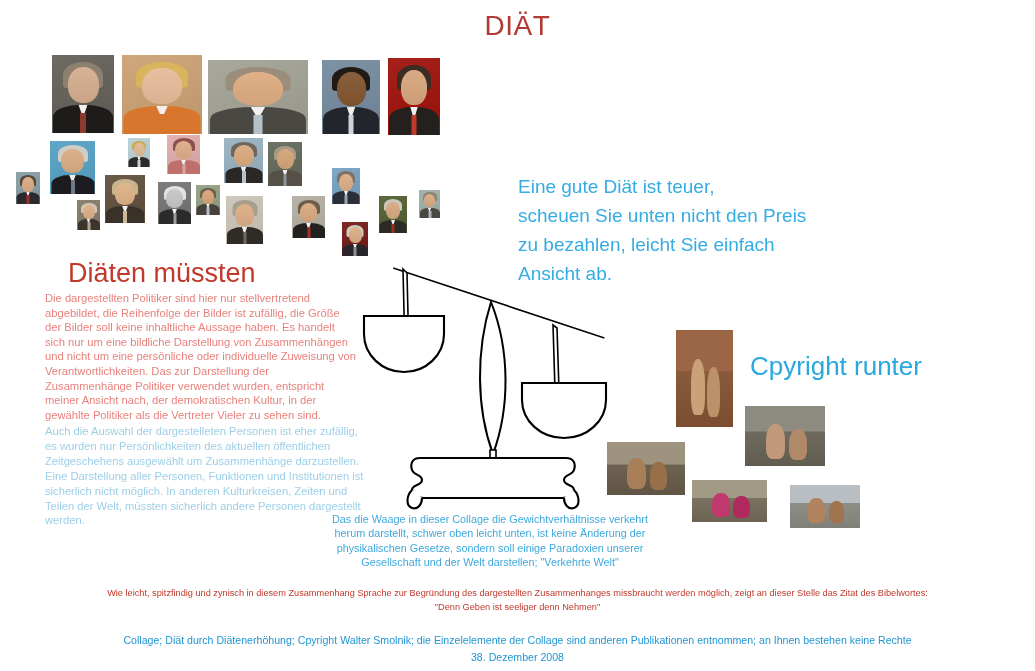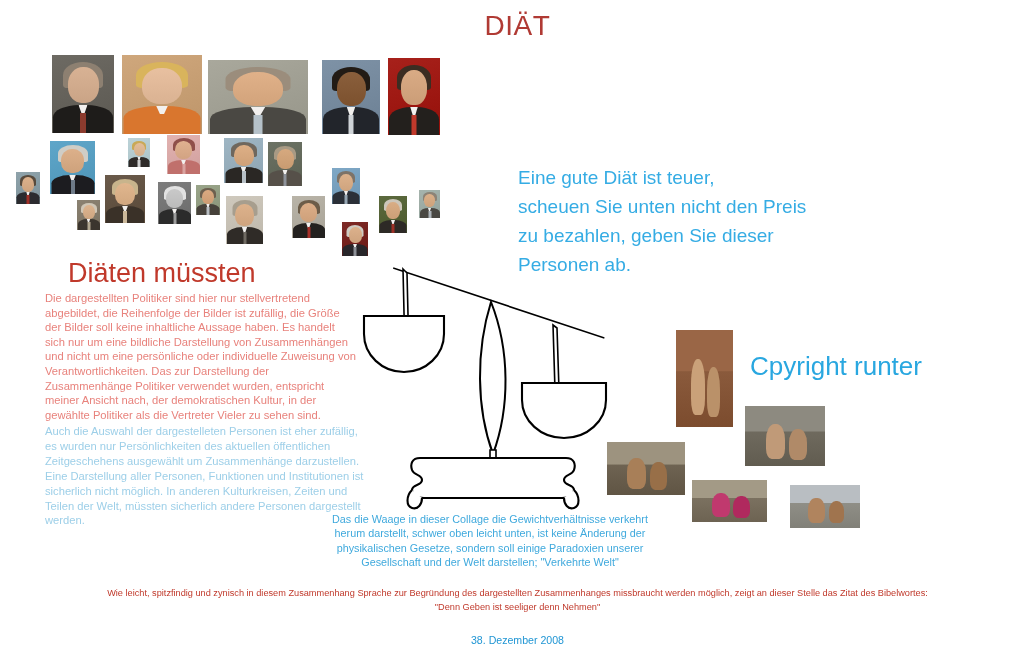--- a/index.html
+++ b/index.html
@@ -37,21 +37,21 @@
   }
   .heading-blue-right {
     position: absolute;
     left: 750px; top: 351px;
     font-size: 26px;
     color: #29a7e0;
     white-space: nowrap;
   }
   .blue-slogan {
     position: absolute;
-    left: 518px; top: 163px;
+    left: 518px; top: 172px;
     width: 360px;
     font-size: 19px;
     line-height: 29px;
     color: #35ace4;
   }
   .red-para-1 {
     position: absolute;
     left: 45px; top: 291px;
     width: 312px;
     font-size: 11.2px;
@@ -299,22 +299,22 @@
         <div class="shirt" style="width: 13px; height: 10px;"></div>
         <div class="tie" style="width: 3px; height: 7px; background: rgb(173, 180, 186);"></div>
         <div class="hair" style="width: 14px; height: 9px; top: 2px; background: rgb(140, 131, 118);"></div>
         <div class="face" style="width: 11px; height: 13px; margin-left: -5.5px; top: 4px; background: linear-gradient(rgb(219, 176, 137) 0%, rgb(205, 162, 123) 100%);"></div>
       </div>
     </div>
 
   <div class="blue-slogan">
     <div>Eine gute Diät ist teuer,</div>
     <div>scheuen Sie unten nicht den Preis</div>
-    <div>zu bezahlen, geben Sie dieser</div>
-    <div>Personen ab.</div>
+    <div>zu bezahlen, leicht Sie einfach</div>
+    <div>Ansicht ab.</div>
   </div>
 
   <div class="heading-red">Diäten müssten</div>
 
   <div class="red-para-1">Die dargestellten Politiker sind hier nur stellvertretend abgebildet, die Reihenfolge der Bilder ist zufällig, die Größe der Bilder soll keine inhaltliche Aussage haben. Es handelt sich nur um eine bildliche Darstellung von Zusammenhängen und nicht um eine persönliche oder individuelle Zuweisung von Verantwortlichkeiten. Das zur Darstellung der Zusammenhänge Politiker verwendet wurden, entspricht meiner Ansicht nach, der demokratischen Kultur, in der gewählte Politiker als die Vertreter Vieler zu sehen sind.</div>
 
   <div class="blue-para-2">Auch die Auswahl der dargestelleten Personen ist eher zufällig, es wurden nur Persönlichkeiten des aktuellen öffentlichen Zeitgeschehens ausgewählt  um Zusammenhänge darzustellen. Eine Darstellung aller Personen, Funktionen und Institutionen ist sicherlich nicht möglich. In anderen Kulturkreisen, Zeiten und Teilen der Welt, müssten sicherlich andere Personen dargestellt werden.</div>
 
   <svg class="scale-svg" width="260" height="255" viewBox="0 0 260 255">
 
@@ -366,16 +366,17 @@
     </div>
 
   <div class="scale-caption">Das die Waage in dieser Collage die Gewichtverhältnisse verkehrt herum darstellt, schwer oben leicht unten, ist keine Änderung der physikalischen Gesetze, sondern soll einige Paradoxien unserer Gesellschaft und der Welt darstellen; "Verkehrte Welt"</div>
 
   <div class="bible-note">
     <div>Wie leicht, spitzfindig und zynisch in diesem Zusammenhang Sprache zur Begründung des dargestellten Zusammenhanges missbraucht werden möglich, zeigt an dieser Stelle das Zitat des Bibelwortes:</div>
     <div>"Denn Geben ist seeliger denn Nehmen"</div>
   </div>
 
   <div class="footer-credit">
+    <div>Collage; Diät durch Diätenerhöhung; Cpyright Walter Smolnik; die Einzelelemente der Collage sind anderen Publikationen entnommen; an Ihnen bestehen keine Rechte</div>
     <div>38. Dezember 2008</div>
   </div>
 
 </div>
 
 </body></html>

